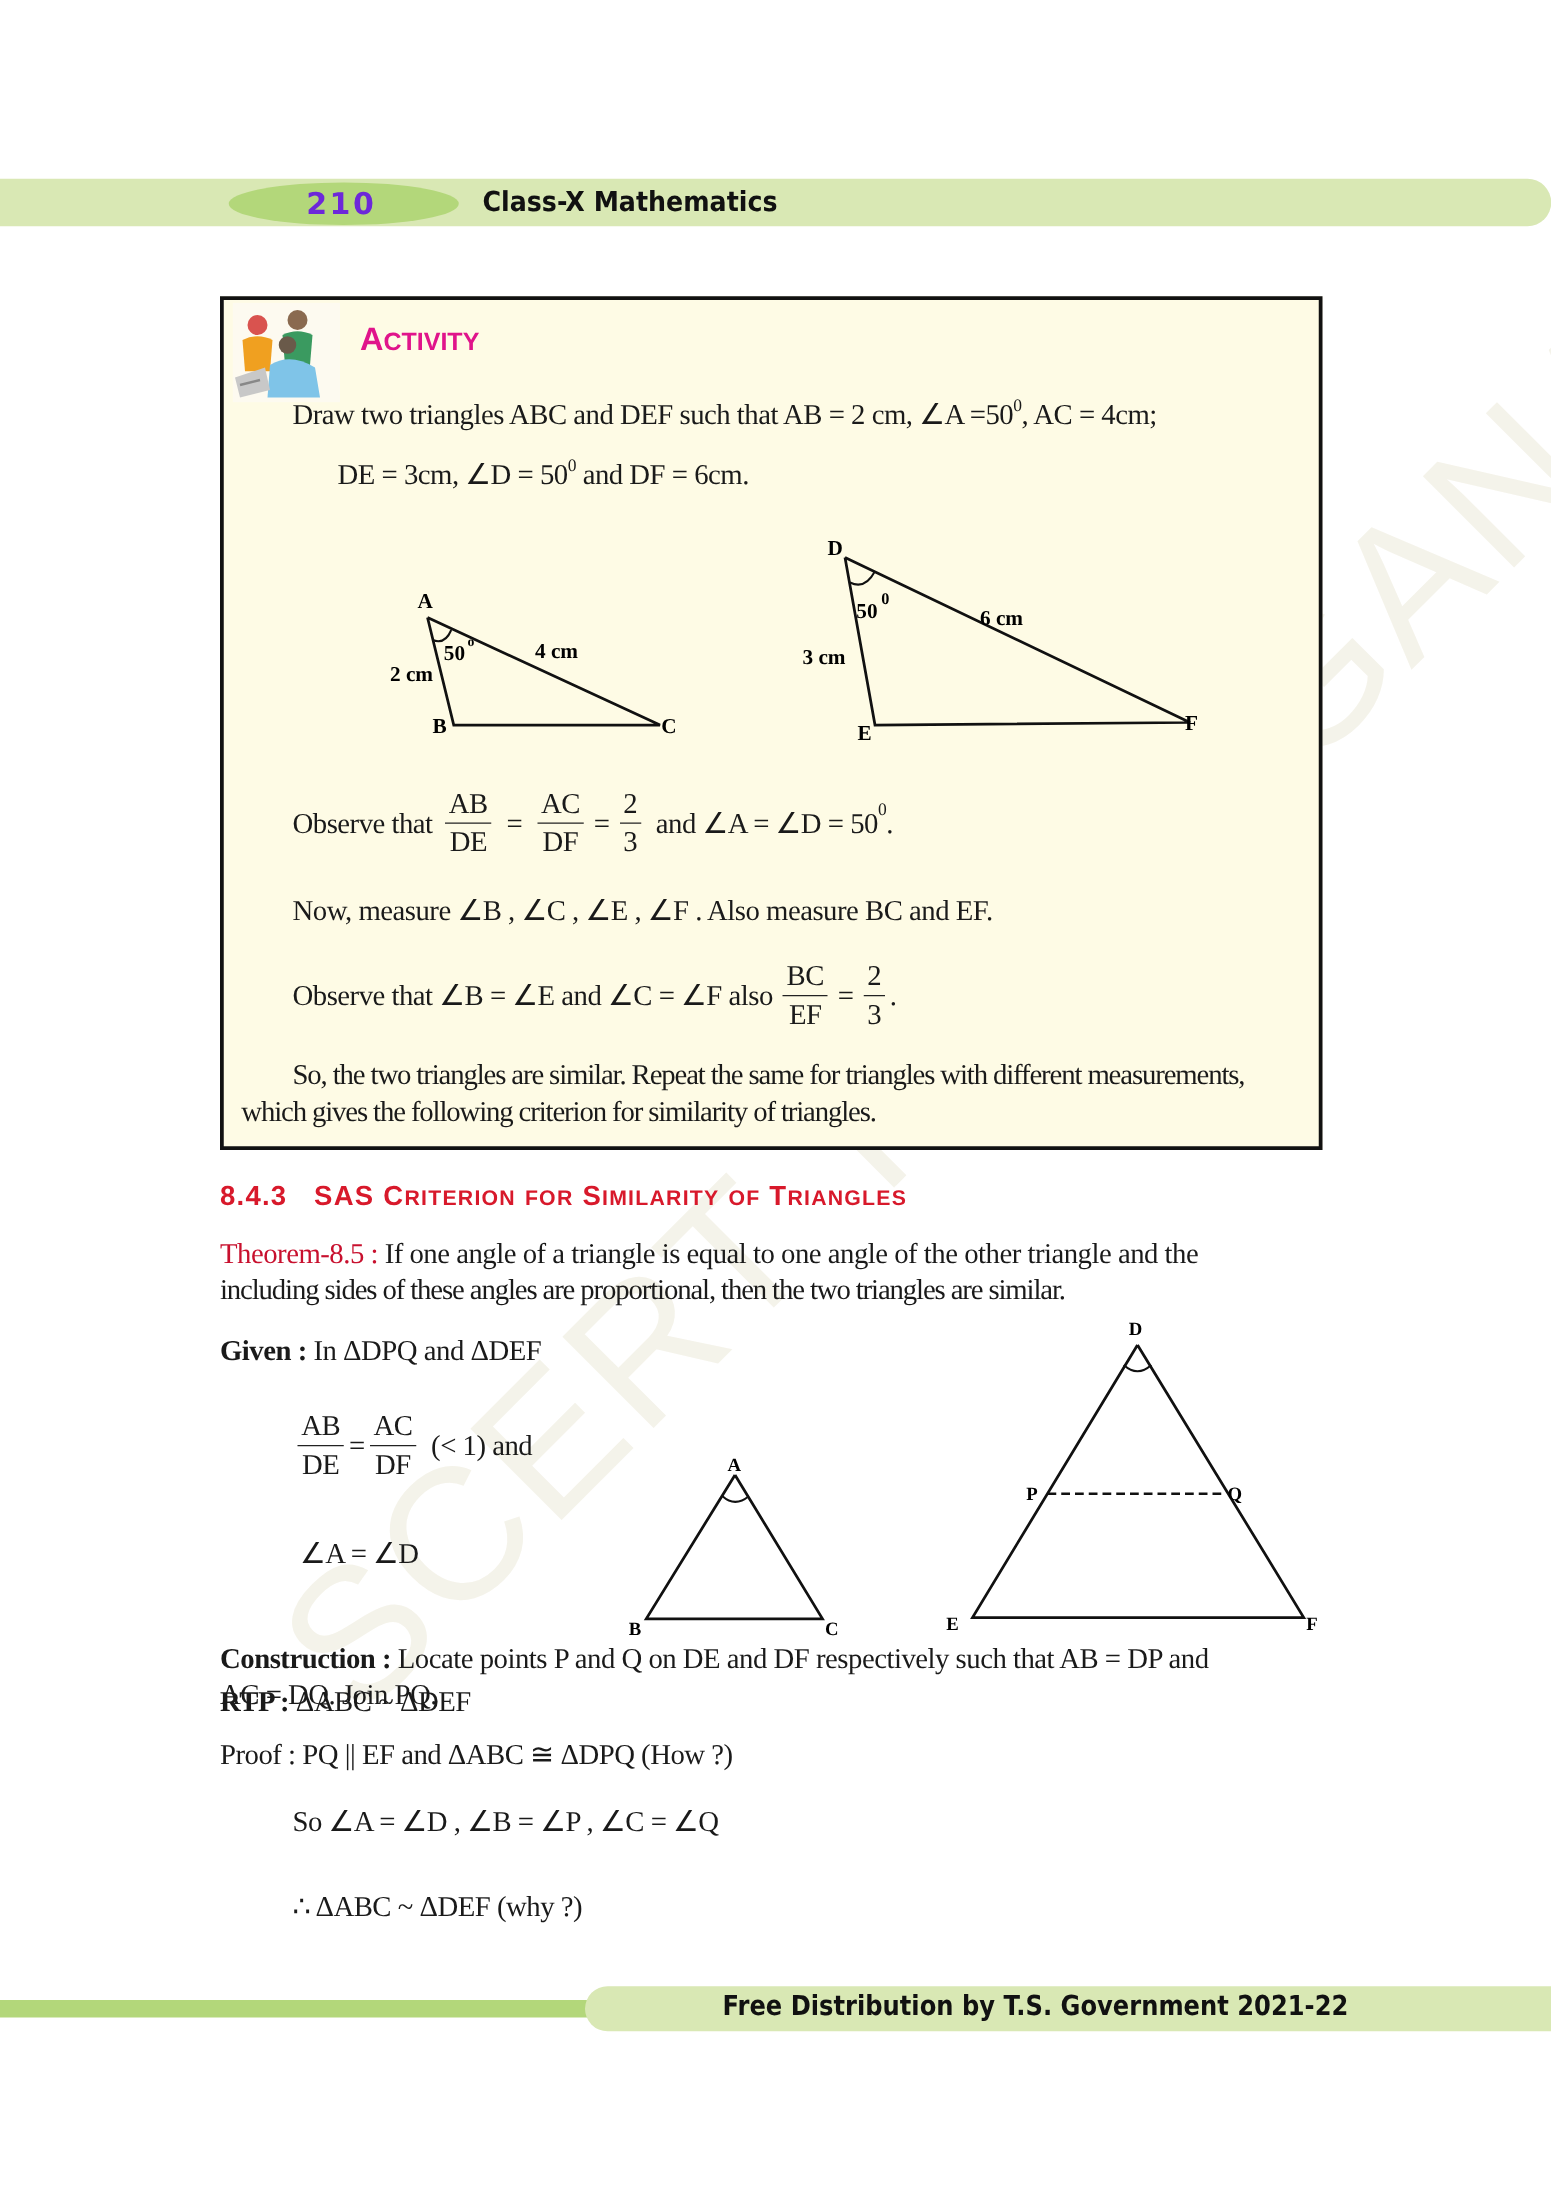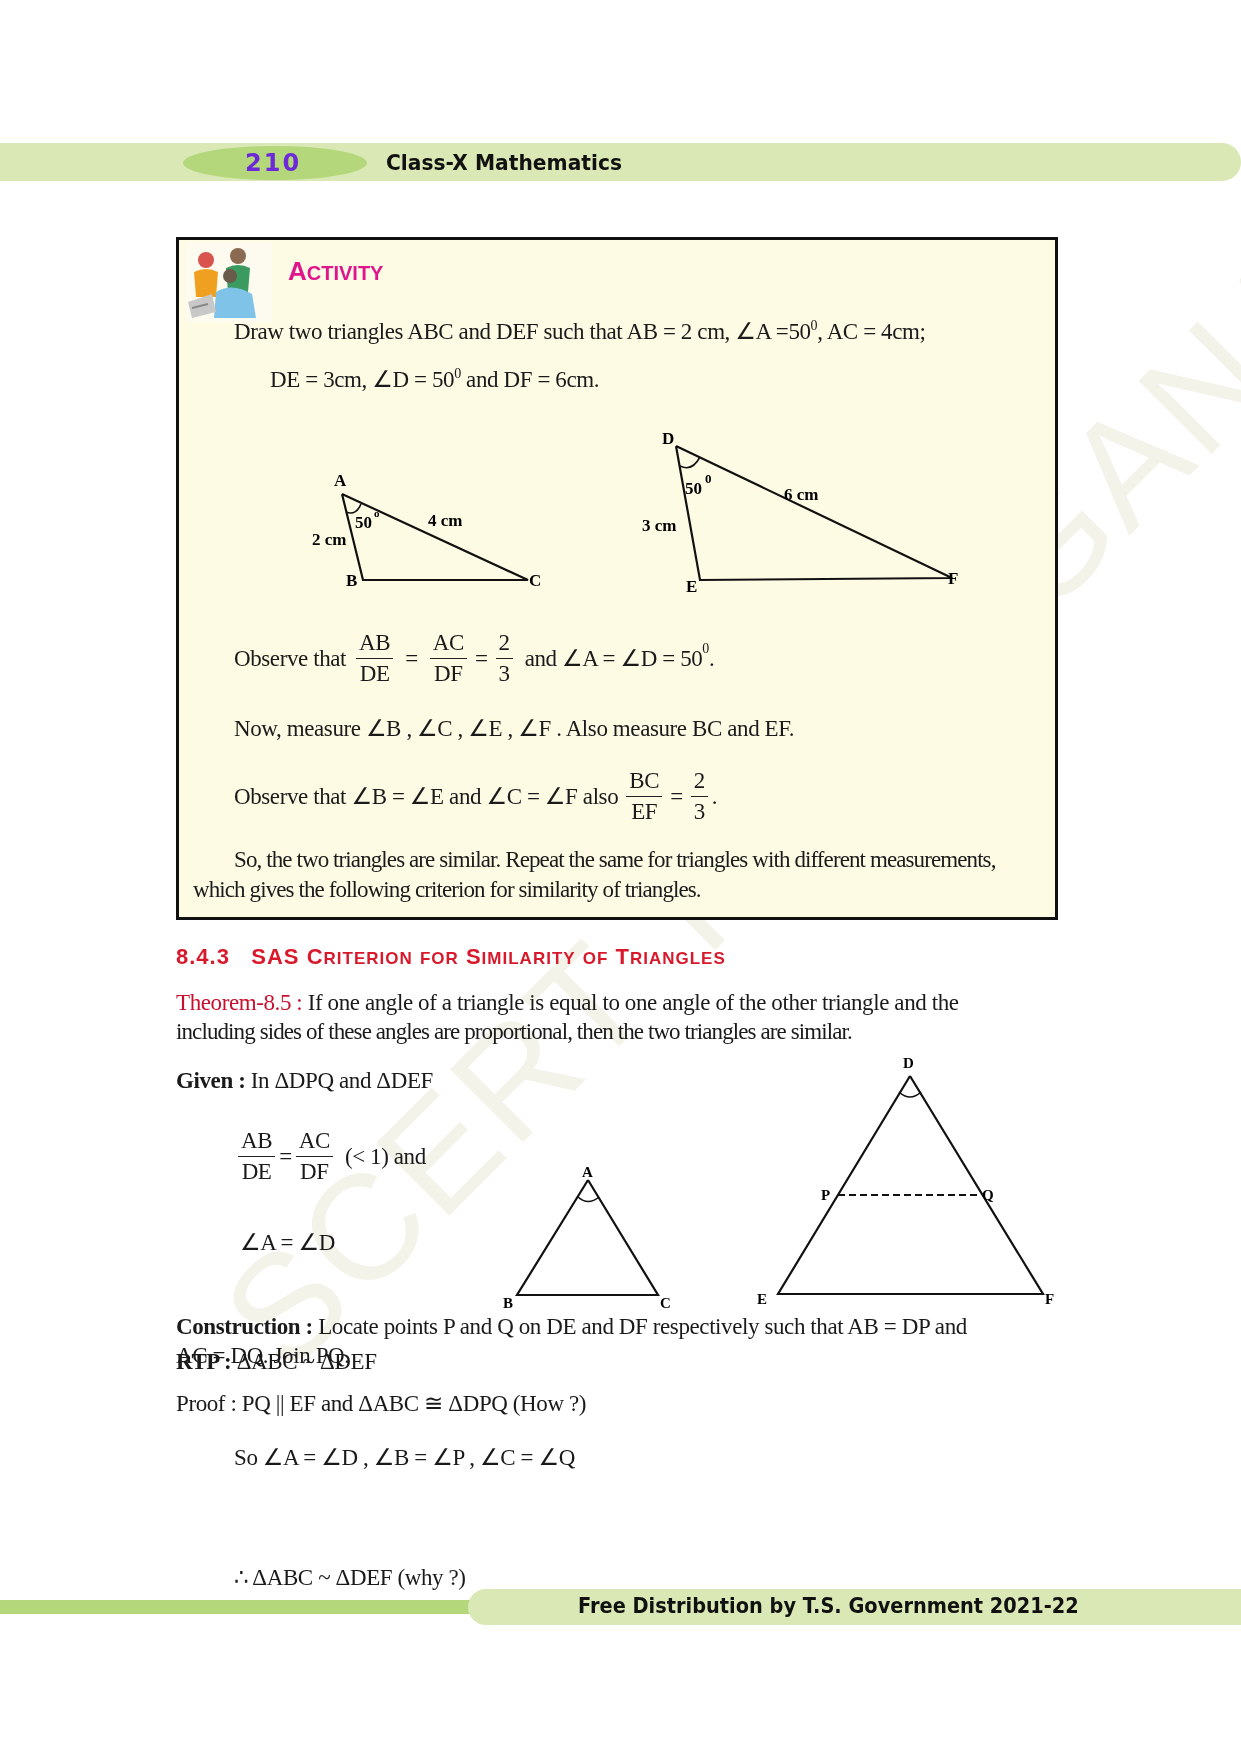--- a/index.html
+++ b/index.html
@@ -222,17 +222,17 @@
   <text x="237" y="152" font-size="15">Q</text>
 </svg>
 
 <div class="abs txt" style="left:176px;top:1313px;">
   <span class="bold">Construction :</span><span> Locate points P and Q on DE and DF respectively such that AB = DP and</span>
 </div>
 <div class="abs txt" style="left:176px;top:1342px;">AC = DQ.  Join PQ.</div>
 
 <div class="abs txt" style="left:176px;top:1390px;">Proof : PQ || EF and  ΔABC ≅ ΔDPQ  (How ?)</div>
 <div class="abs txt" style="left:234px;top:1444px;">So   ∠A  =  ∠D ,   ∠B  =  ∠P ,  ∠C  =  ∠Q</div>
-<div class="abs txt" style="left:234px;top:1564px;">∴   ΔABC ~ ΔDEF  (why ?)</div>
+<div class="abs txt" style="left:234px;top:1512px;">∴   ΔABC ~ ΔDEF  (why ?)</div>
 
 <div class="abs ftr-line"></div>
 <div class="abs ftr-band"></div>
 <div class="abs ftr-text">Free Distribution by T.S. Government 2021-22</div>
 
 </body></html>

